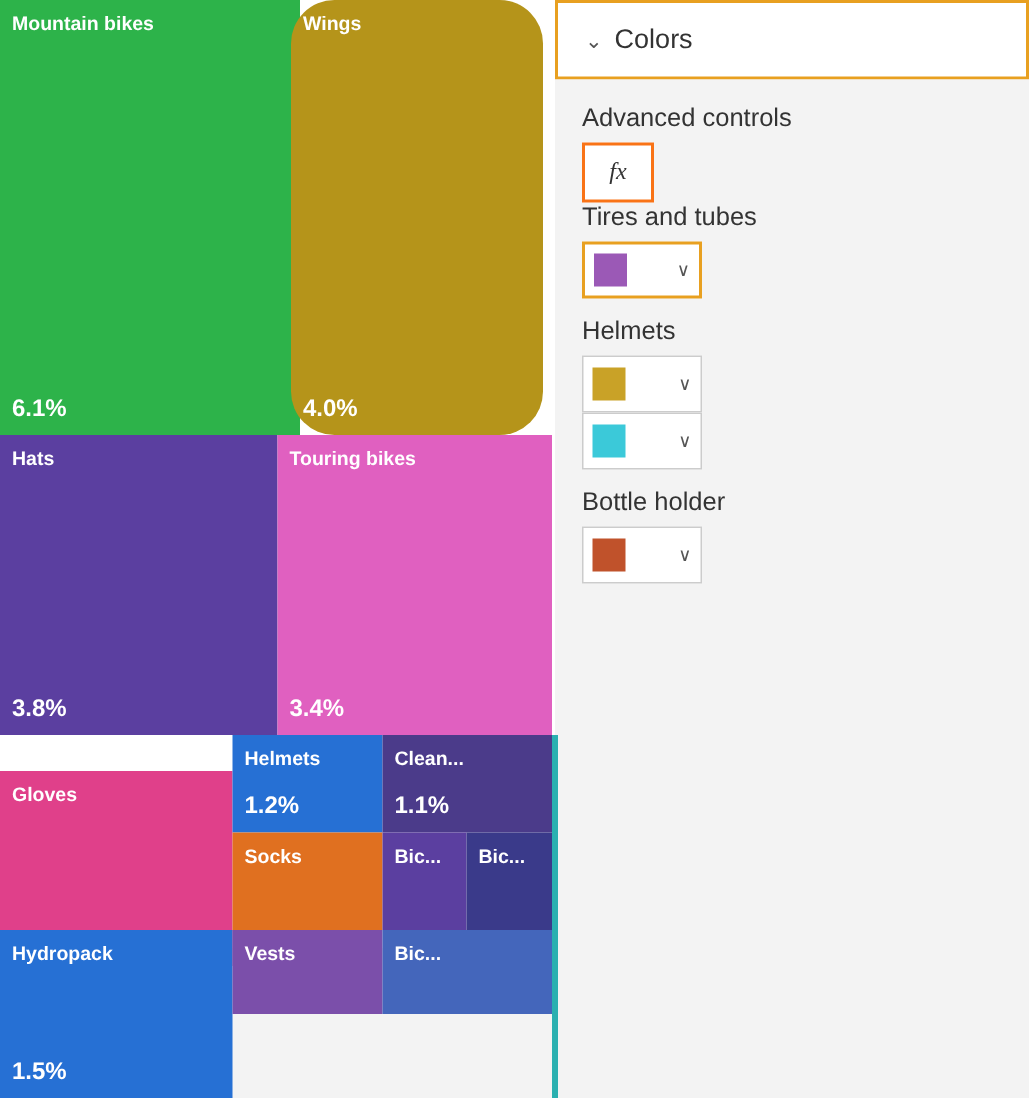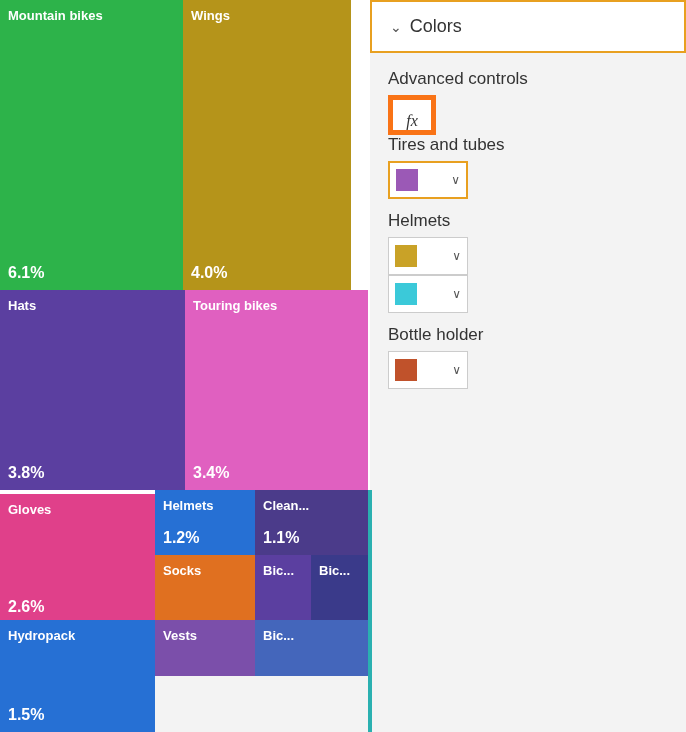--- a/index.html
+++ b/index.html
@@ -87,23 +87,23 @@
     }
 
     .section-label:first-child {
       margin-top: 0;
     }
 
     .fx-button {
       width: 48px;
       height: 40px;
       background: #fff;
-      border: 5px solid #f97316;
-      display: flex;
-      align-items: flex-end;
+      border: 2px solid #f97316;
+      display: flex;
+      align-items: center;
       justify-content: center;
       cursor: pointer;
       font-style: italic;
       font-size: 16px;
       color: #333;
       font-family: Georgia, serif;
     }
 
     .color-dropdown {
       display: flex;
@@ -134,33 +134,33 @@
     }
   </style>
 </head>
 <body>
 
 <div class="treemap-container">
 <div class="treemap-cell" style="left: 0px; top: 0px; width: 200px; height: 290px; background: rgb(45, 179, 74);">
       <span class="cell-title">Mountain bikes</span>
       <span class="cell-pct">6.1%</span>
     </div>
-    <div class="treemap-cell" style="left: 183px; top: 0px; width: 168px; height: 290px; background: rgb(181, 148, 26);">
+    <div class="treemap-cell" style="left: 194px; top: 0px; width: 168px; height: 290px; background: rgb(181, 148, 26); border-radius: 29px;">
       <span class="cell-title">Wings</span>
       <span class="cell-pct">4.0%</span>
     </div>
     <div class="treemap-cell" style="left: 0px; top: 290px; width: 185px; height: 200px; background: rgb(91, 63, 160);">
       <span class="cell-title">Hats</span>
       <span class="cell-pct">3.8%</span>
     </div>
     <div class="treemap-cell" style="left: 185px; top: 290px; width: 183px; height: 200px; background: rgb(224, 96, 192);">
       <span class="cell-title">Touring bikes</span>
       <span class="cell-pct">3.4%</span>
     </div>
-    <div class="treemap-cell" style="left: 0px; top: 494px; width: 155px; height: 130px; background: rgb(224, 64, 138);">
+    <div class="treemap-cell" style="left: 0px; top: 514px; width: 155px; height: 130px; background: rgb(224, 64, 138);">
       <span class="cell-title">Gloves</span>
       <span class="cell-pct">2.6%</span>
     </div>
     <div class="treemap-cell" style="left: 155px; top: 490px; width: 100px; height: 65px; background: rgb(38, 112, 212);">
       <span class="cell-title">Helmets</span>
       <span class="cell-pct">1.2%</span>
     </div>
     <div class="treemap-cell" style="left: 255px; top: 490px; width: 113px; height: 65px; background: rgb(75, 59, 138);">
       <span class="cell-title">Clean...</span>
       <span class="cell-pct">1.1%</span>

